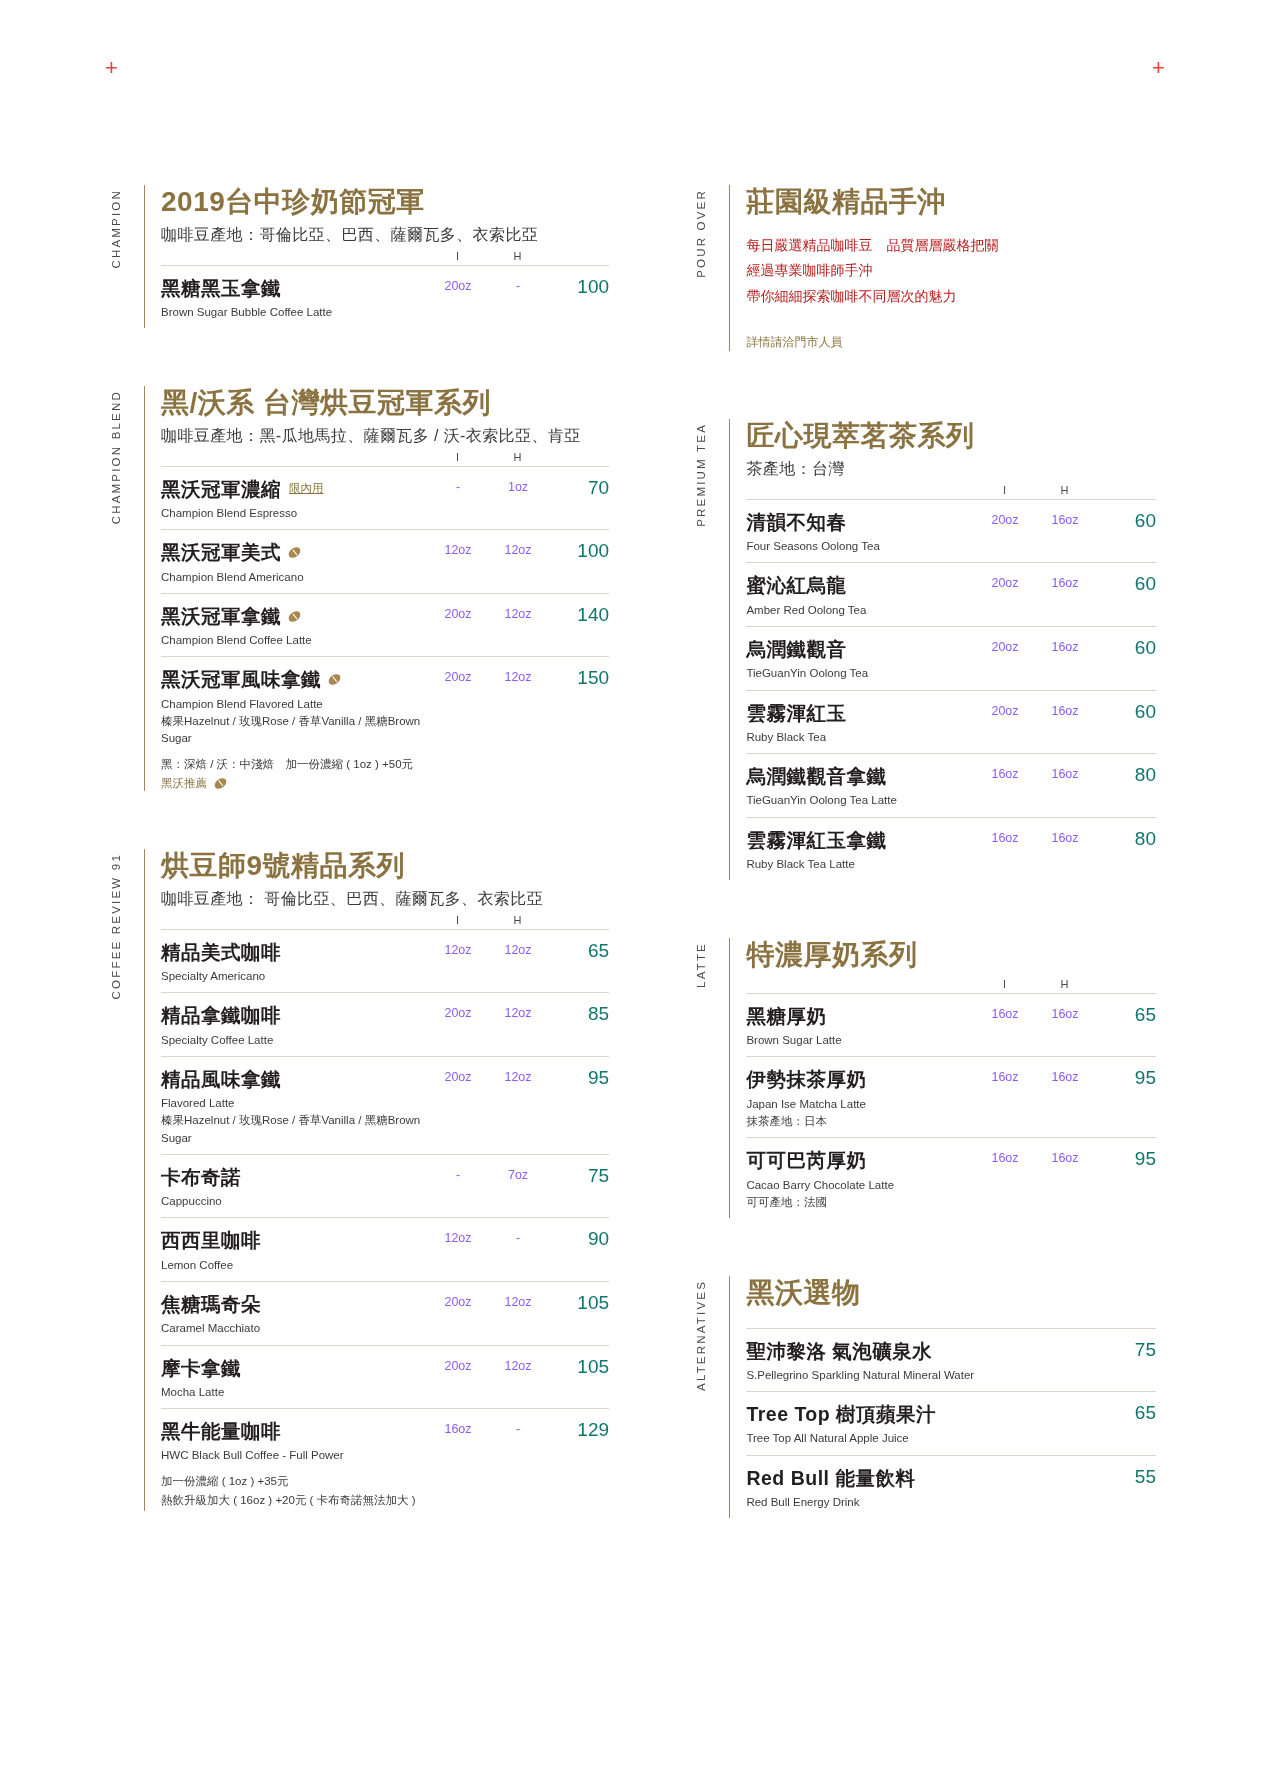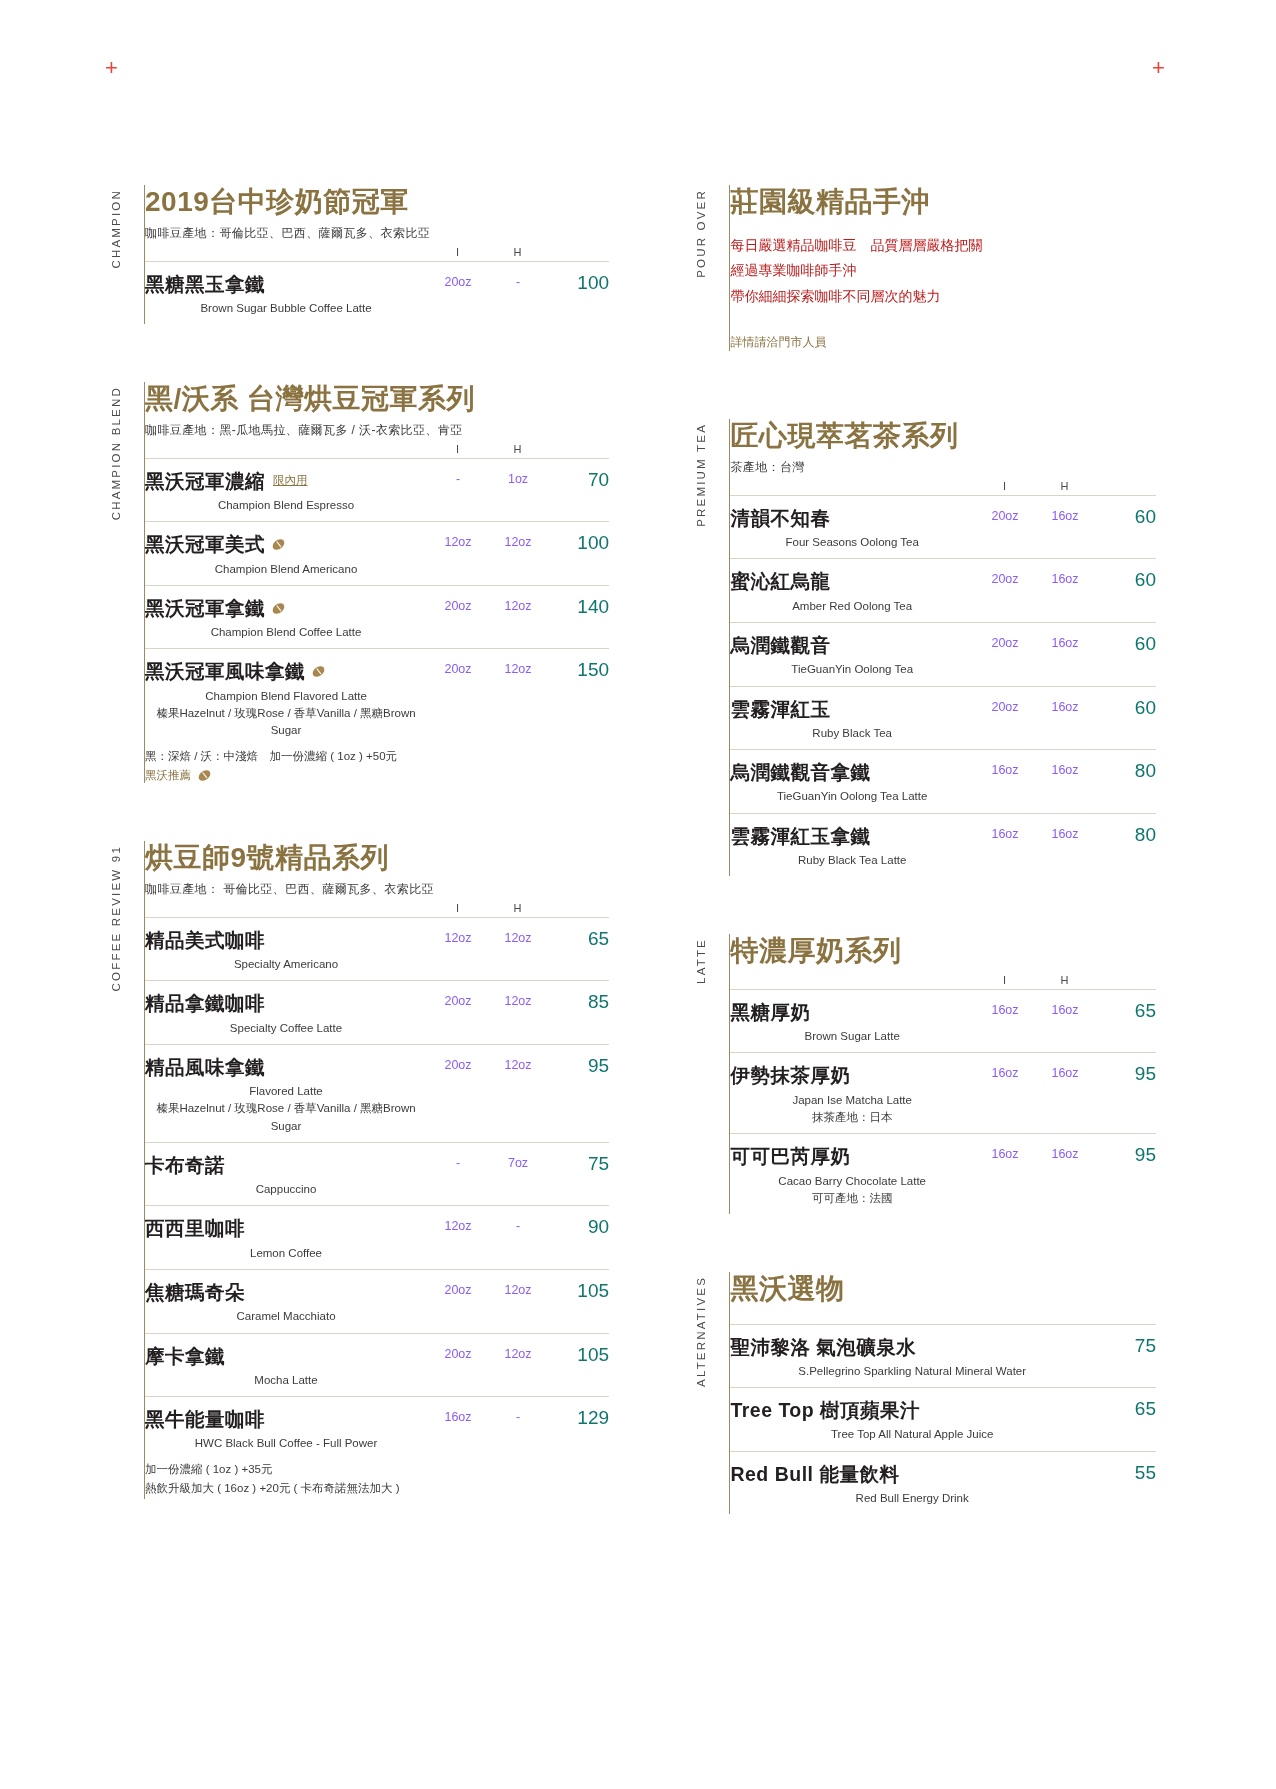--- a/index.html
+++ b/index.html
@@ -56,33 +56,33 @@
     transform: rotate(180deg);
     font-size: 11.5px;
     letter-spacing: 2.2px;
     color: #4a4a4a;
     font-family: "Liberation Sans", sans-serif;
     white-space: nowrap;
   }
   .section-body {
     flex: 1;
     border-left: 1.5px solid #9c8a62;
-    padding-left: 0;
+    padding-left: 16px;
   }
 
   .sec-title {
     font-size: 28px;
     font-weight: bold;
     color: #8a7341;
     letter-spacing: 0.5px;
     line-height: 1.2;
     margin-bottom: 6px;
   }
   .sec-sub {
-    font-size: 12px;
+    font-size: 16px;
     color: #3b3b3b;
     margin-bottom: 4px;
     letter-spacing: 0.4px;
   }
   .sec-desc {
     font-size: 14px;
     color: #b91c1c;
     line-height: 1.85;
     margin-top: 14px;
   }
@@ -106,21 +106,21 @@
   .size-head .sh-h { width: 58px; text-align: center; }
   .size-head .sh-p { width: 62px; }
 
   .item {
     display: flex;
     align-items: flex-start;
     padding: 9px 0 7px 0;
     border-top: 1px solid #d9d4c9;
   }
   .item.first { border-top: 1px solid #d9d4c9; }
-  .item-main { flex: 1; min-width: 0; text-align: center; }
+  .item-main { flex: 1; min-width: 0; }
   .item-name {
     font-size: 19.5px;
     font-weight: bold;
     color: #231f20;
     line-height: 1.35;
     display: flex;
     align-items: center;
     flex-wrap: wrap;
   }
   .item-name .zh { letter-spacing: 0.5px; }

